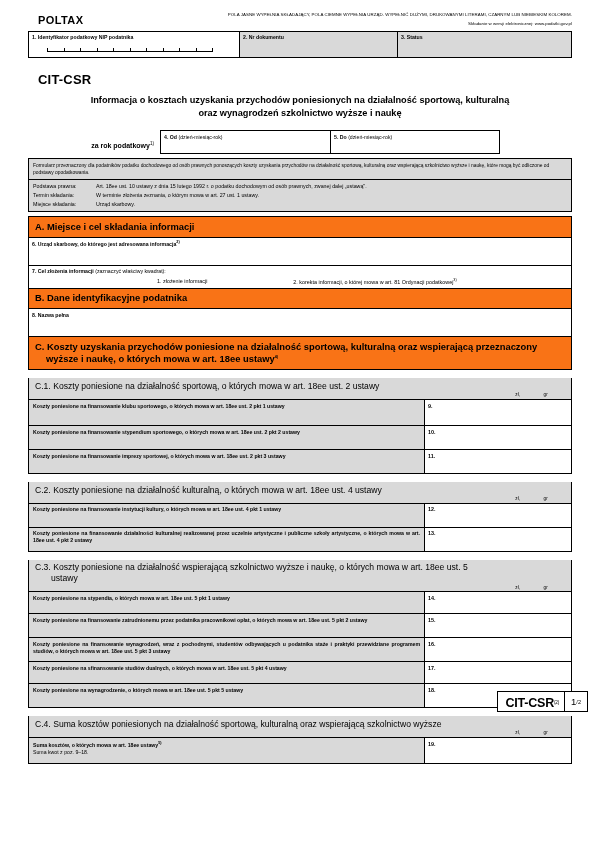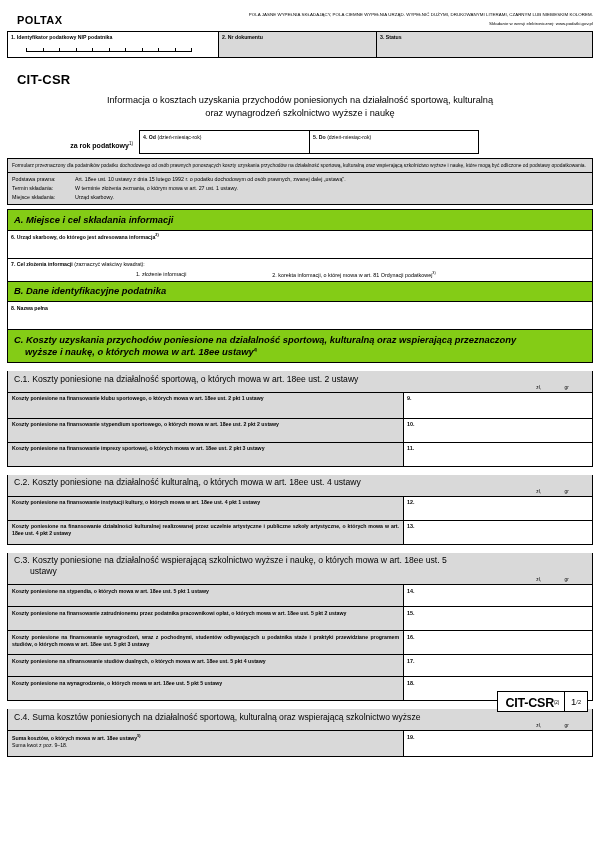--- a/index.html
+++ b/index.html
@@ -13,21 +13,21 @@
     font-family: "Liberation Sans", sans-serif;
     color: #000000;
     position: relative;
     overflow: hidden;
   }
   .page {
     width: 600px;
     height: 732px;
     position: relative;
     box-sizing: border-box;
-    padding: 0 7px;
+    padding: 0 28px;
   }
 
   
   .top-head {
     display: flex;
     align-items: flex-start;
     justify-content: space-between;
     padding-top: 12px;
   }
   .poltax {
@@ -116,21 +116,21 @@
   .formcode {
     font-size: 13px;
     font-weight: bold;
     margin-top: 14px;
     padding-left: 10px;
     letter-spacing: 0.2px;
   }
   .maintitle {
     text-align: center;
     font-size: 9.2px;
-    font-weight: normal;
+    font-weight: bold;
     line-height: 1.5;
     margin: 7px 36px 0 36px;
   }
 
   
   .yearrow {
     display: flex;
     align-items: flex-end;
     margin-top: 9px;
     height: 24px;
@@ -174,27 +174,26 @@
     font-size: 5.3px;
     line-height: 1.62;
   }
   .legalrow .lbl { width: 63px; flex: 0 0 63px; }
   .legalrow .val { flex: 1; }
 
   
   .secthead {
     border: 1.2px solid #000;
     border-top: none;
-    background: #84cc16;
+    background: #f97316;
     box-sizing: border-box;
     font-size: 9.4px;
     font-weight: bold;
     padding: 3.5px 6px 4px 6px;
     line-height: 1.3;
-    font-style: italic;
   }
   .secthead.sep { border-top: 1.2px solid #000; margin-top: 4px; }
 
   .subhead {
     border: 1.2px solid #000;
     border-top: none;
     background: #d9d9d9;
     box-sizing: border-box;
     font-size: 8.6px;
     padding: 2.5px 6px 1px 6px;

